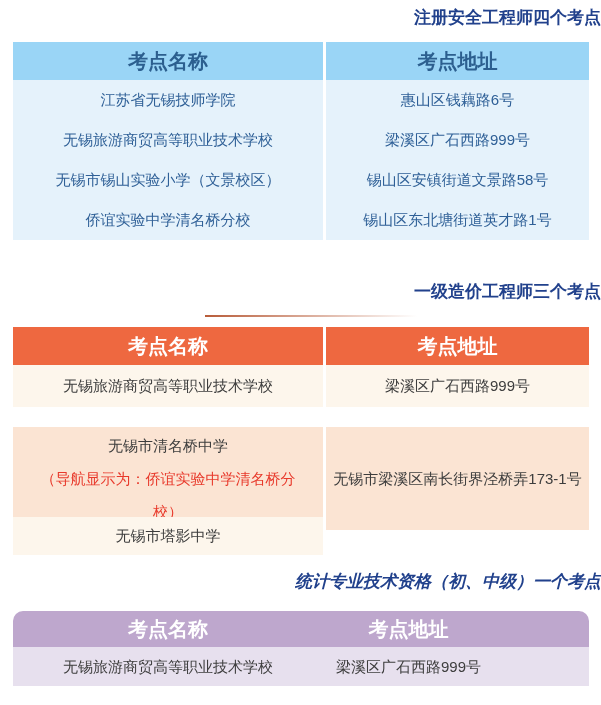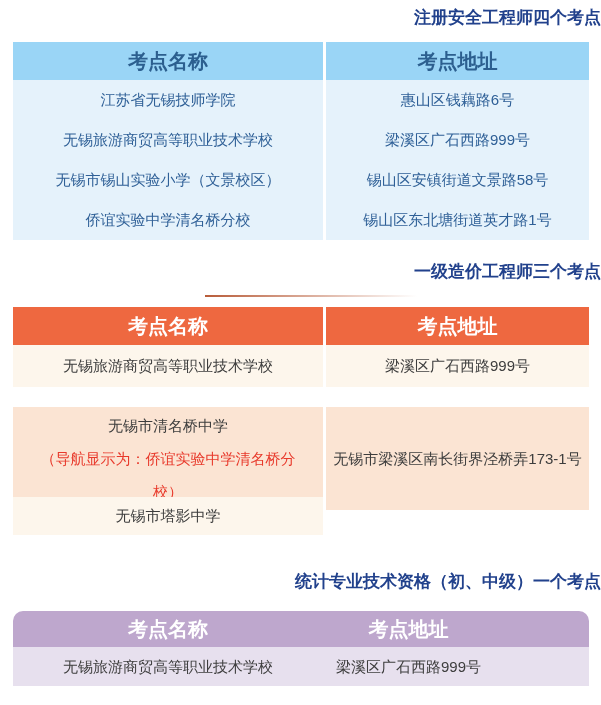--- a/index.html
+++ b/index.html
@@ -6,22 +6,22 @@
   body{
     width:601px;height:705px;background:#fff;overflow:hidden;
     font-family:"Liberation Sans","DejaVu Sans",sans-serif;
     -webkit-font-smoothing:antialiased;
   }
   .heading{
     font-size:17px;line-height:20px;font-weight:700;
     color:var(--navy);padding-left:13px;text-align:right;
   }
   #h1{padding-top:8px;}
-  #h2{margin-top:22px;}
-  #h3{margin-top:37px;}
+  #h2{margin-top:42px;}
+  #h3{margin-top:17px;font-style:italic;}
 
   .tbl{width:576px;margin-left:13px;}
   #t1{margin-top:14px;}
   #t2{margin-top:10px;}
   #t3{margin-top:19px;border-radius:10px 10px 0 0;overflow:hidden;}
 
   .row{display:grid;grid-template-columns:310px 263px;column-gap:3px;background:var(--white);}
   .t-purple .row{grid-template-columns:310px 1fr;column-gap:0;}
   .h38{height:38px;}
   .h40{height:40px;}

